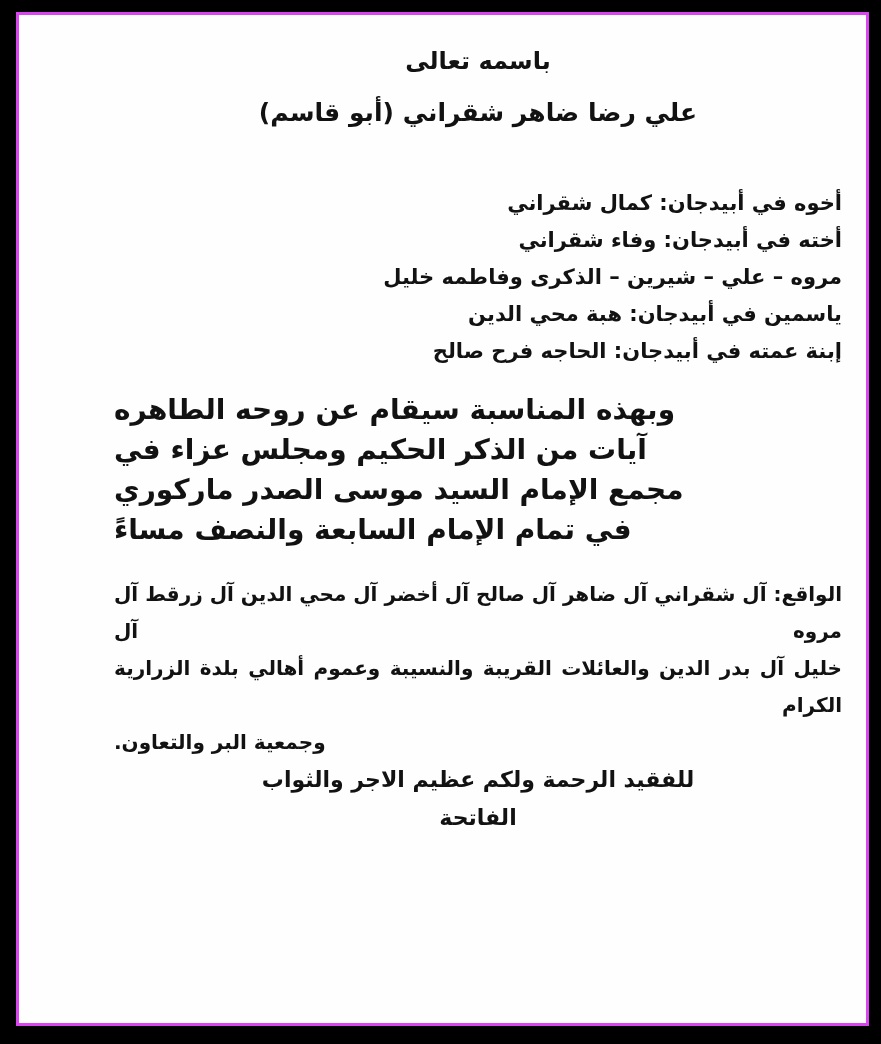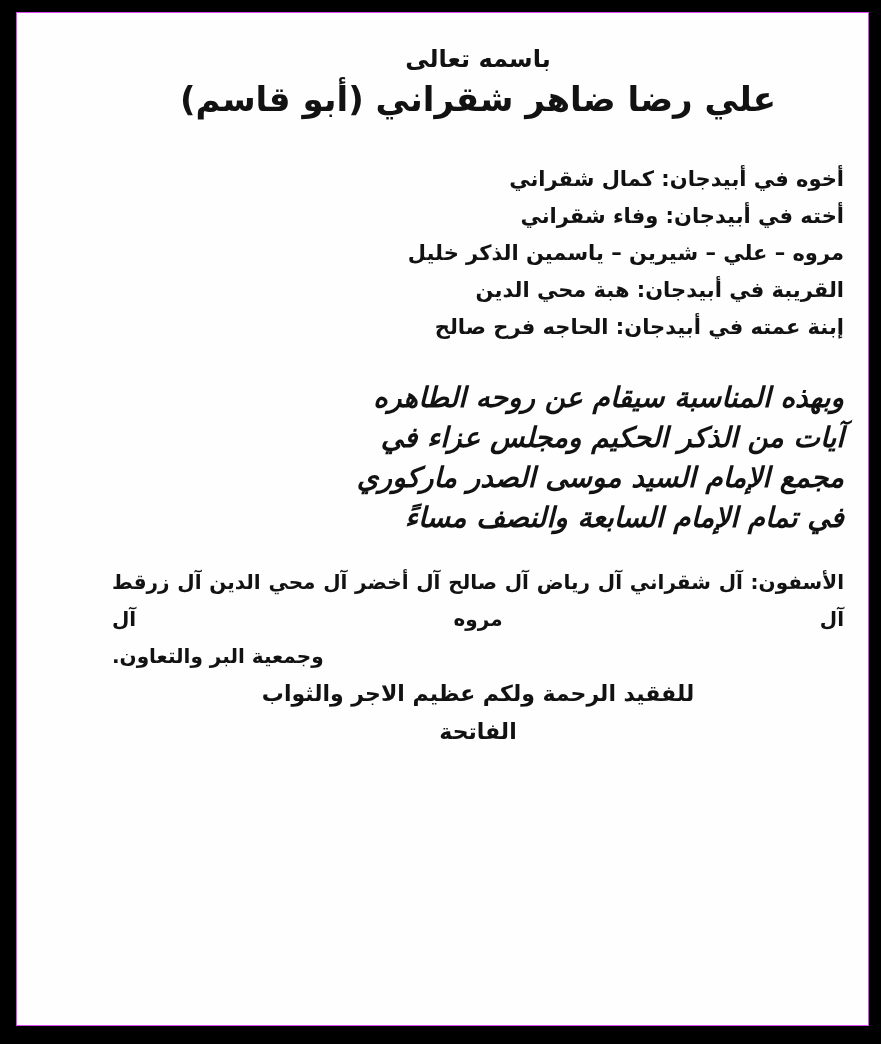--- a/index.html
+++ b/index.html
@@ -15,55 +15,54 @@
     font-family: "DejaVu Sans", sans-serif;
   }
   
   .page {
     position: absolute;
     top: 12px;
     left: 16px;
     right: 12px;
     bottom: 18px;
     background: #fefefe;
-    border: 1px solid #d946ef;
+    border: 3px solid #d946ef;
     box-sizing: border-box;
   }
   .content {
     position: absolute;
     inset: 0;
     padding: 28px 24px 0 95px; 
     direction: rtl;
     unicode-bidi: embed;
     color: #121212;
     font-weight: bold;
   }
   .center { text-align: center; }
 
   .header-line {
     font-size: 24px;
     line-height: 36px;
   }
   .deceased-name {
-    font-size: 34px;
+    font-size: 25px;
     line-height: 44px;
-    margin-top: 0;
+    margin-top: 12px;
   }
   .family-block {
-    margin-top: 40px;
+    margin-top: 50px;
     text-align: right;
     font-size: 21px;
     line-height: 37px;
   }
   .event-block {
-    margin-top: 32px;
-    text-align: right;
+    margin-top: 20px;
+    text-align: left;
     font-size: 28px;
     line-height: 40px;
-    font-style: italic;
   }
   .mourners-block {
     margin-top: 26px;
     font-size: 20px;
     line-height: 37px;
   }
   .mourners-block .just {
     text-align: justify;
     text-align-last: justify;
   }
@@ -82,34 +81,35 @@
 
 <div class="page">
   <div class="content">
 
     <div class="header-line center">باسمه تعالى</div>
     <div class="deceased-name center">علي رضا ضاهر شقراني (أبو قاسم)</div>
 
     <div class="family-block">
       <div>أخوه في أبيدجان: كمال شقراني</div>
       <div>أخته في أبيدجان: وفاء شقراني</div>
-      <div>مروه – علي – شيرين – ياسمين الذكر خليل</div>
-      <div>القريبة في أبيدجان: هبة محي الدين</div>
+      <div>مروه – علي – شيرين – الذكرى وفاطمه خليل</div>
+      <div>ياسمين في أبيدجان: هبة محي الدين</div>
       <div>إبنة عمته في أبيدجان: الحاجه فرح صالح</div>
     </div>
 
     <div class="event-block">
       <div>وبهذه المناسبة سيقام عن روحه الطاهره</div>
       <div>آيات من الذكر الحكيم ومجلس عزاء في</div>
       <div>مجمع الإمام السيد موسى الصدر ماركوري</div>
       <div>في تمام الإمام السابعة والنصف مساءً</div>
     </div>
 
     <div class="mourners-block">
-      <div class="just">الأسفون: آل شقراني آل رياض آل صالح آل أخضر آل محي الدين آل زرقط آل مروه آل</div>
+      <div class="just">الواقع: آل شقراني آل ضاهر آل صالح آل أخضر آل محي الدين آل زرقط آل مروه آل</div>
+      <div class="just">خليل آل بدر الدين والعائلات القريبة والنسيبة وعموم أهالي بلدة الزرارية الكرام</div>
       <div class="last">وجمعية البر والتعاون.</div>
     </div>
 
     <div class="footer-block">
       <div>للفقيد الرحمة ولكم عظيم الاجر والثواب</div>
       <div>الفاتحة</div>
     </div>
 
   </div>
 </div>

